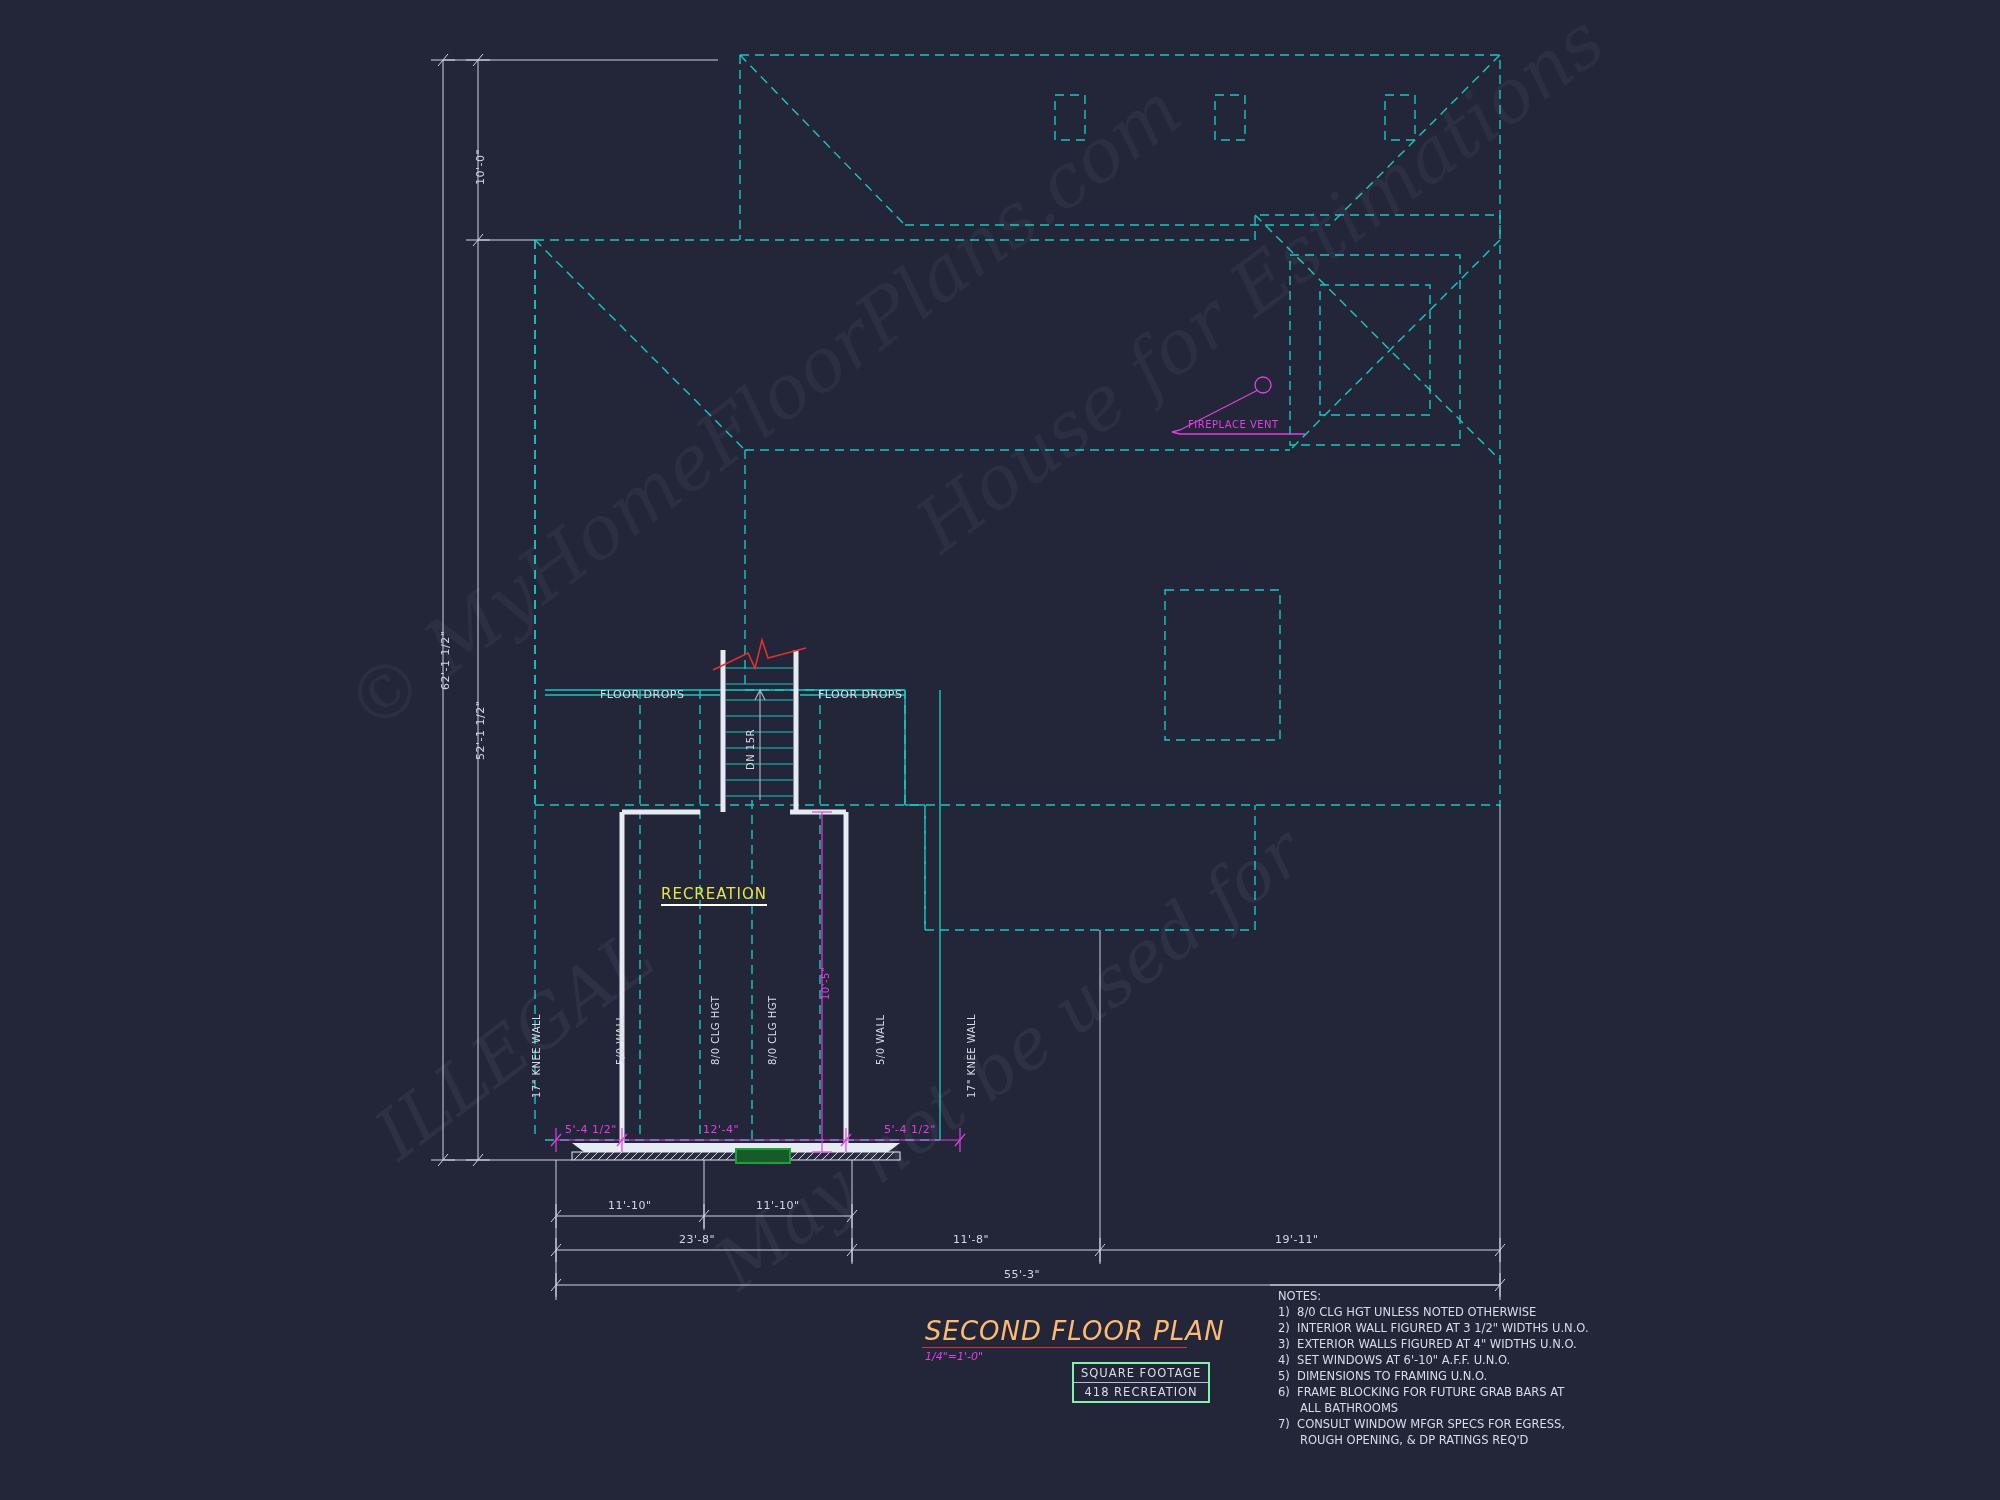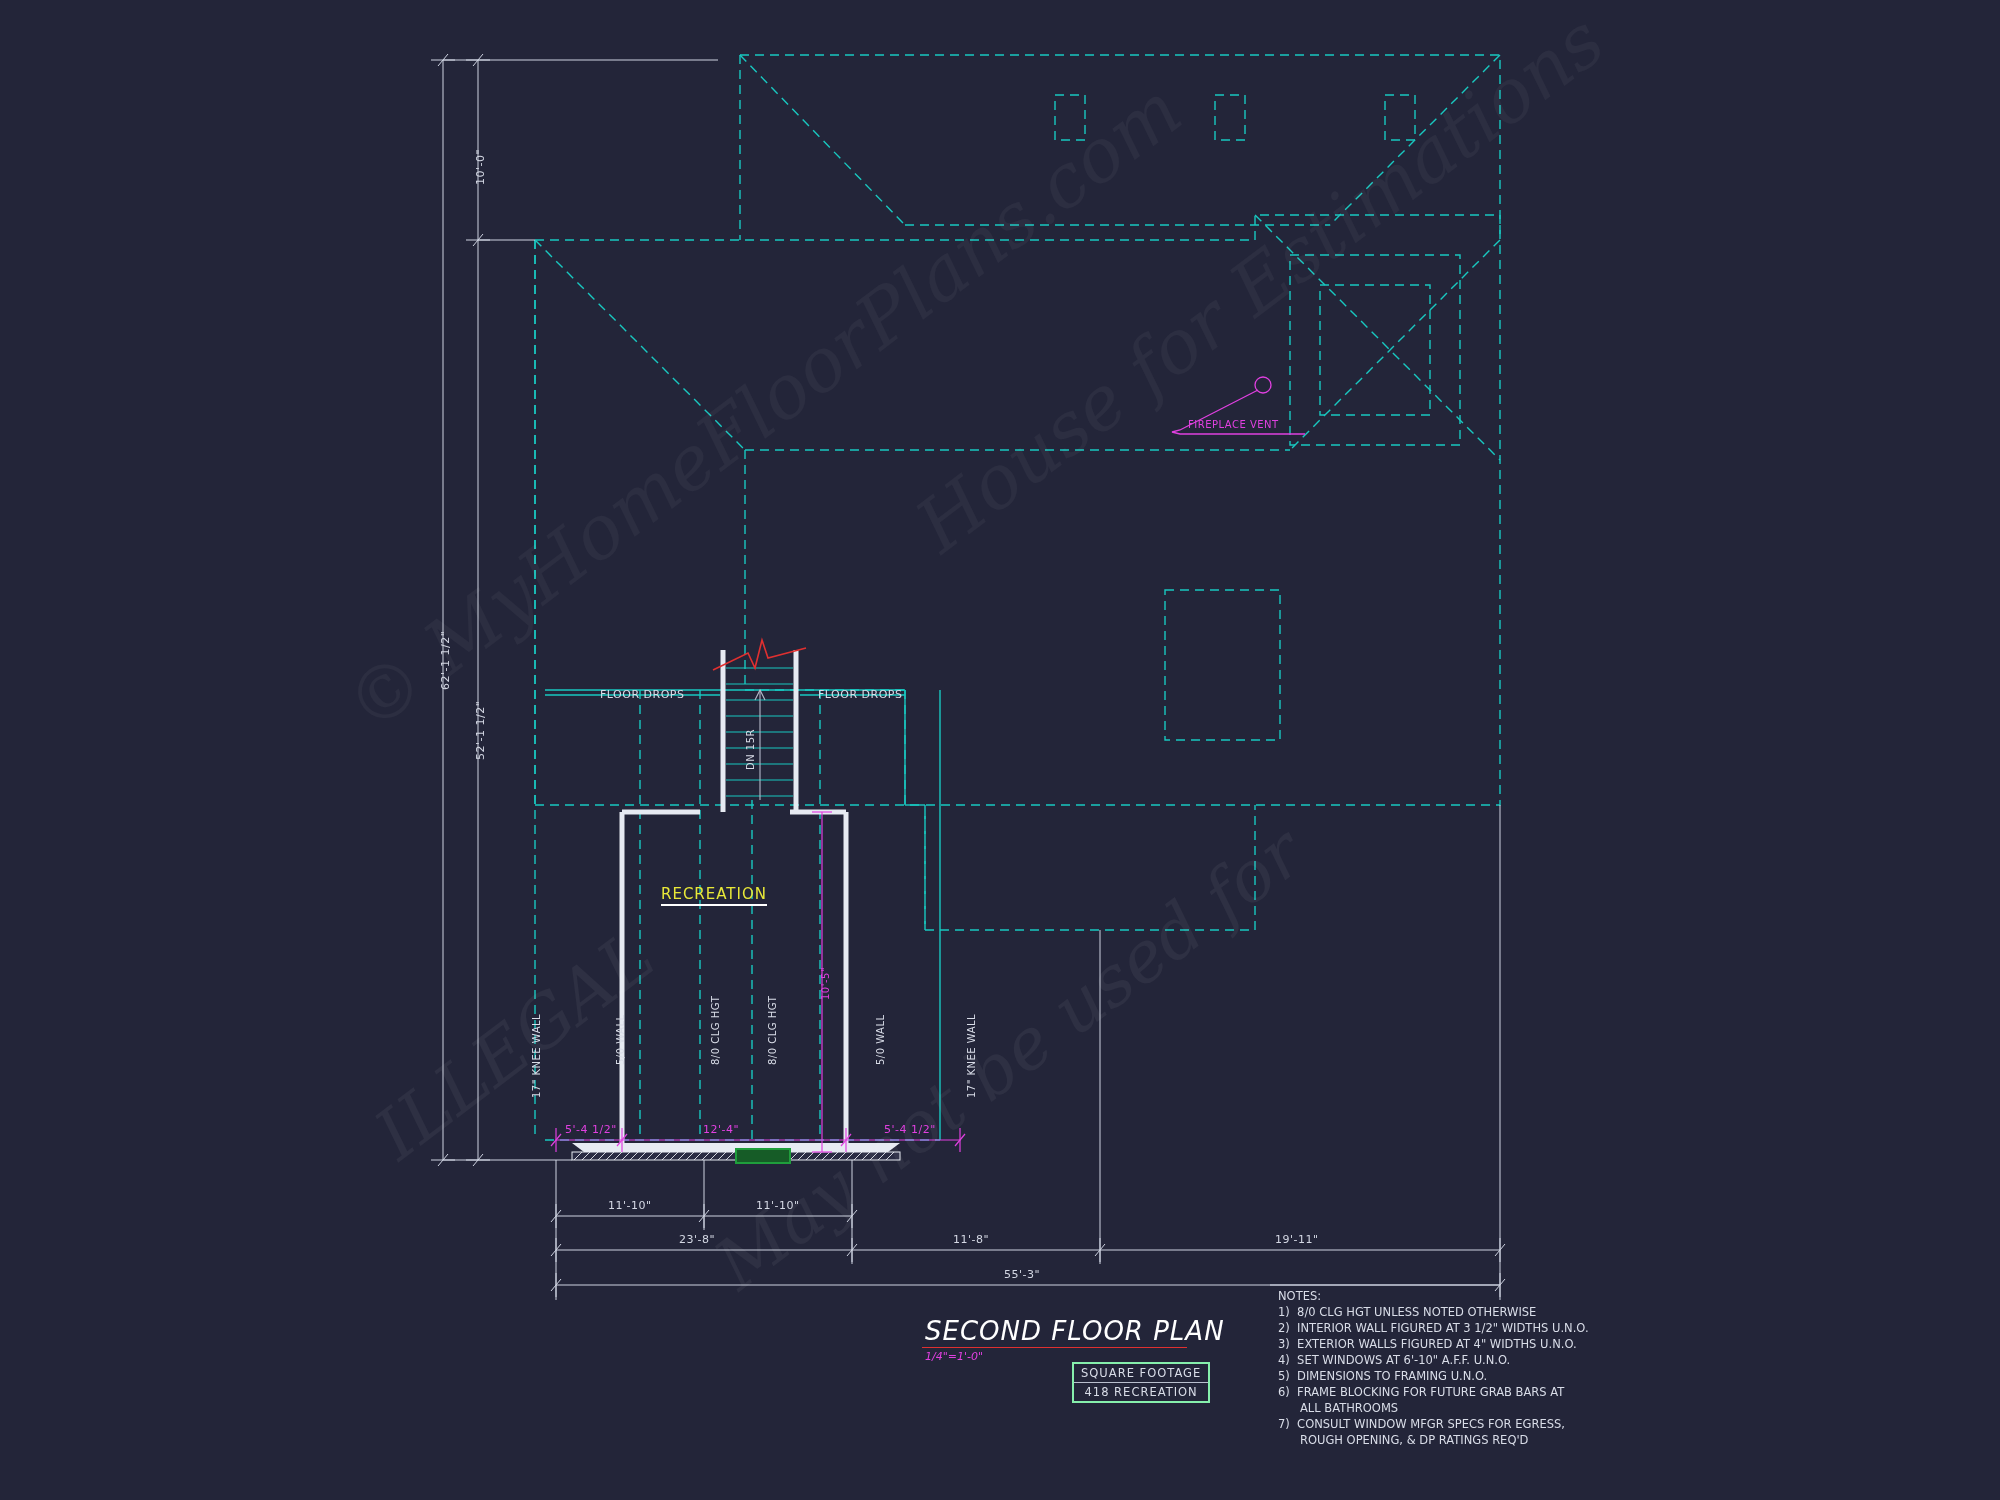--- a/index.html
+++ b/index.html
@@ -66,21 +66,21 @@
     color: #d9dde8;
     font-size: 11.5px;
     line-height: 16px;
     white-space: pre;
     font-family: "DejaVu Sans", sans-serif;
   }
   .title-main {
     position: absolute;
     left: 925px;
     top: 1316px;
-    color: #ffffff;
+    color: #fdba74;
     font-size: 26px;
     font-style: italic;
     letter-spacing: 1px;
     font-family: "DejaVu Sans", sans-serif;
     text-align: right;
   }
   .title-rule {
     position: absolute;
     left: 922px;
     top: 1347px;

